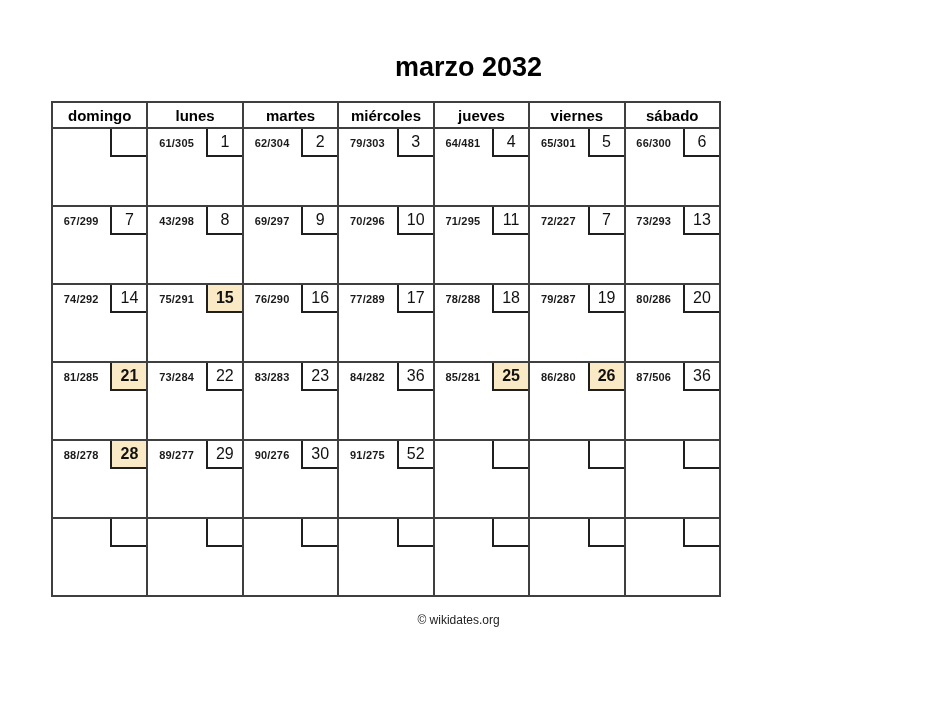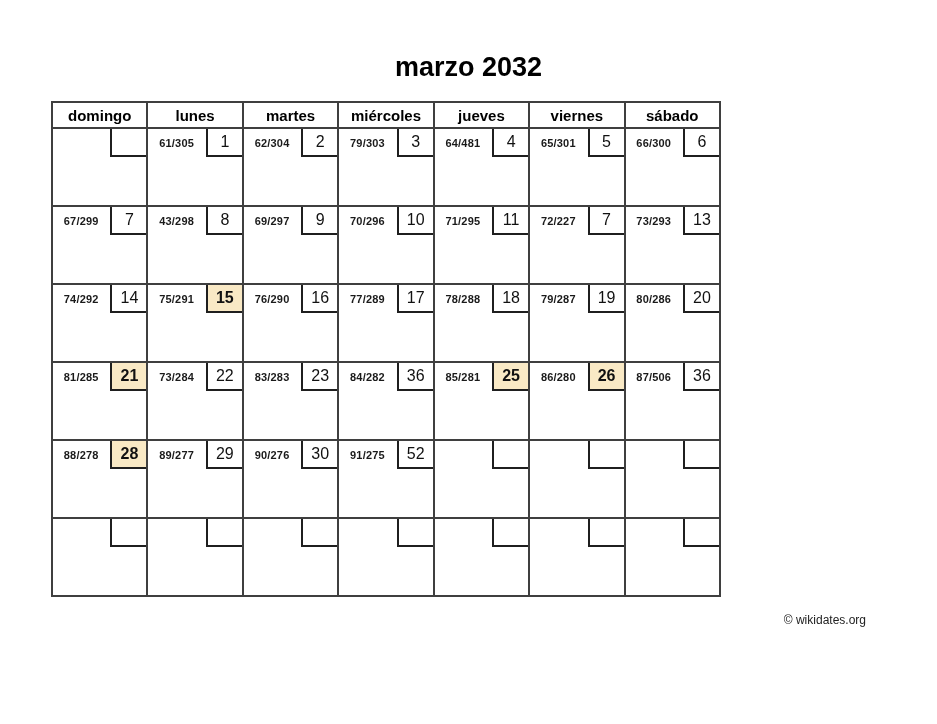--- a/index.html
+++ b/index.html
@@ -87,21 +87,21 @@
     background: #fff;
   }
   .daybox.highlighted {
     background: var(--highlight);
     font-weight: bold;
   }
   .footer {
     width: 835px;
     margin: 16px auto 0 auto;
     padding-right: 20px;
-    text-align: right;
+    text-align: center;
     font-size: 12px;
     color: #222;
   }
 </style>
 </head>
 <body>
 
 <div class="page">
   <div class="title">marzo 2032</div>
 

